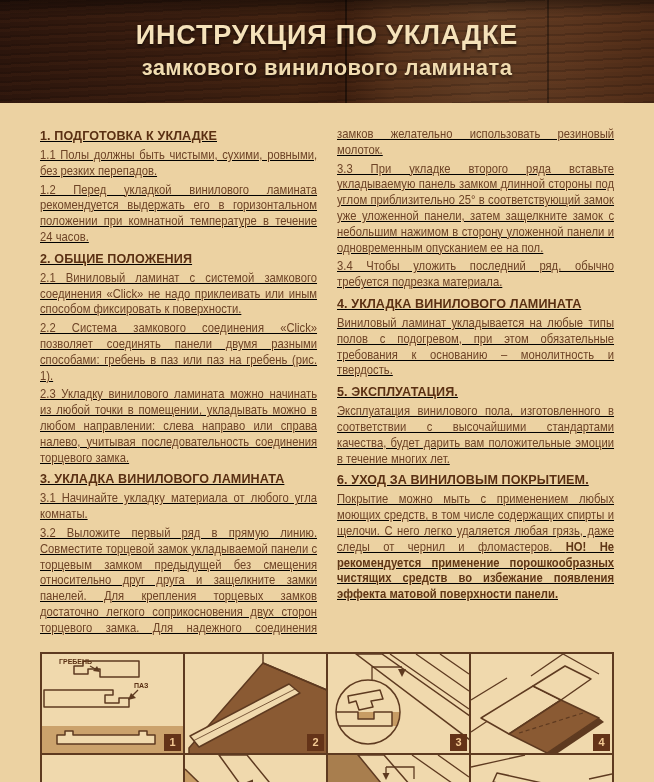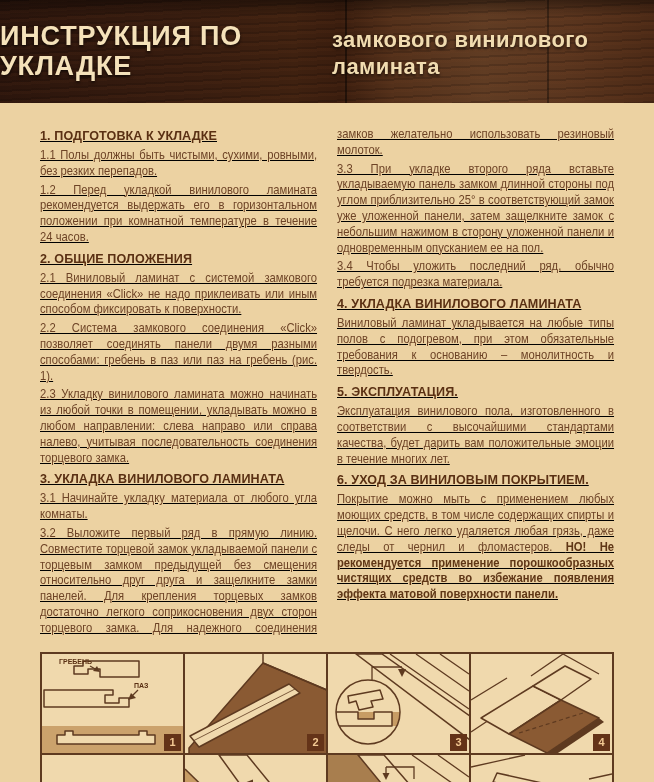--- a/index.html
+++ b/index.html
@@ -14,21 +14,21 @@
   .wood{
     position:relative;
     height:103px;
     background:
       linear-gradient(180deg, rgba(0,0,0,.42) 0px, rgba(0,0,0,.22) 7px, rgba(0,0,0,0) 16px),
       linear-gradient(90deg, rgba(0,0,0,0) 0 52.7%, rgba(0,0,0,.45) 52.7% 53.05%, rgba(0,0,0,0) 53.05%),
       linear-gradient(90deg, rgba(0,0,0,0) 0 83.7%, rgba(0,0,0,.35) 83.7% 84%, rgba(0,0,0,0) 84%),
       repeating-linear-gradient(177deg, rgba(15,6,3,.16) 0 2px, rgba(150,80,40,.06) 2px 5px, rgba(15,6,3,0) 5px 9px),
       linear-gradient(90deg,#2b150c 0%,#371c0f 26%,#3f2110 45%,#3a1d0e 52%,#53301a 60%,#603c23 74%,#5a351e 87%,#4c2a16 100%);
   }
-  .wood-inner{position:absolute;inset:0;display:flex;flex-direction:row;align-items:center;justify-content:center;padding-top:0;}
+  .wood-inner{position:absolute;inset:0;display:flex;flex-direction:column;align-items:center;justify-content:center;padding-top:0;}
   .title{
     color:#f5e2ba;font-size:27px;font-weight:bold;letter-spacing:.8px;
     text-shadow:0 2px 3px rgba(0,0,0,.6);line-height:1.1;
   }
   .subtitle{
     color:#f1dcb0;font-size:22px;font-weight:bold;letter-spacing:.4px;
     text-shadow:0 2px 3px rgba(0,0,0,.6);line-height:1.2;margin-top:4px;
   }
   
   .content{padding:24px 39px 0 40px;}

